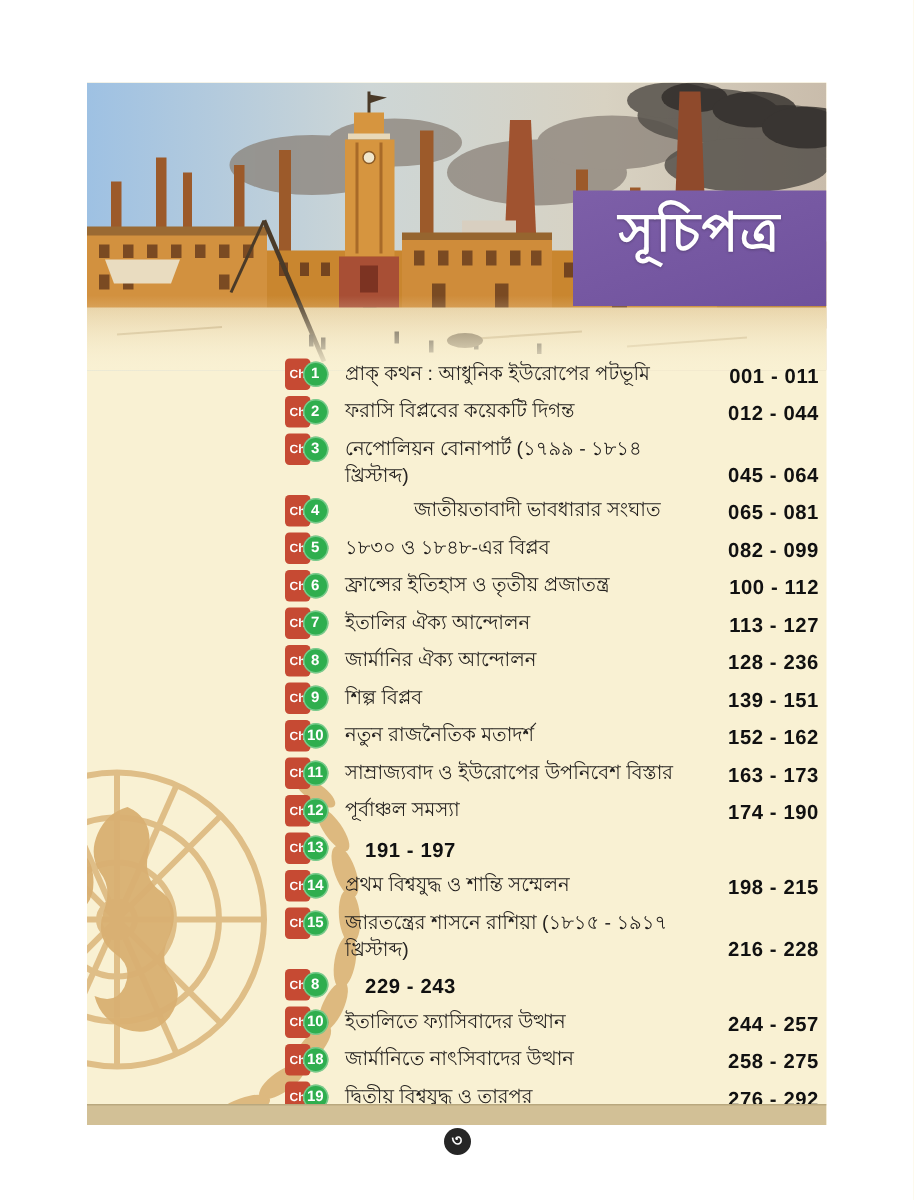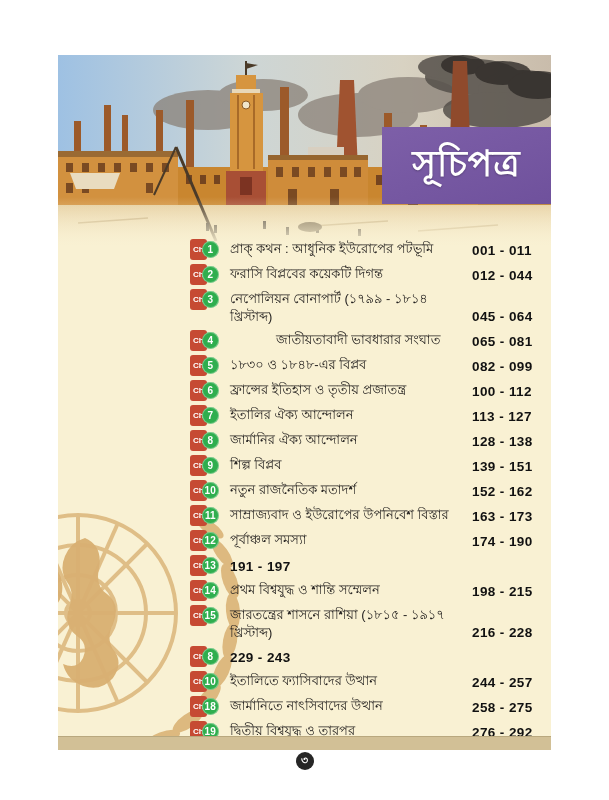--- a/index.html
+++ b/index.html
@@ -3,35 +3,35 @@
 <meta charset="utf-8">
 <style>
   html,body{margin:0;padding:0;}
   body{font-family:"Liberation Sans","DejaVu Sans",sans-serif;background:#ffffff;}
   .sheet{position:relative;width:609px;height:800px;background:#ffffff;overflow:hidden;}
   .content{position:absolute;left:58px;top:55px;width:493px;height:695px;
            background:var(--background_cream,#f9f1d3);overflow:hidden;}
   .painting{position:absolute;top:0;left:0;width:493px;height:192px;z-index:0;}
   .title-badge{position:absolute;top:72px;right:0;width:169px;height:77px;z-index:3;
     background:linear-gradient(160deg,var(--accent_purple_light,#7d5fa8),var(--accent_purple,#6f519c));
-    display:flex;align-items:center;justify-content:center;}
+    display:flex;align-items:flex-start;justify-content:center;}
   .title-badge span{color:#ffffff;font-size:36px;font-weight:bold;letter-spacing:1px;
     text-shadow:0 1px 2px rgba(0,0,0,.25);}
   .watermark{position:absolute;left:-8px;top:428px;z-index:0;}
   .toc{position:absolute;left:132px;top:183px;right:5px;z-index:2;}
   .toc-row{display:flex;align-items:flex-start;margin-bottom:3px;line-height:18px;}
   .ch-badge{flex:none;width:40px;display:flex;align-items:center;margin-top:1px;}
   .ch-box{background:var(--badge_red,#c64a33);color:#fff;font-size:8px;font-weight:bold;
     border-radius:3px;padding:2px 3px 1px 3px;position:relative;z-index:1;}
   .ch-circle{width:17px;height:17px;border-radius:50%;background:var(--badge_green,#2fae4e);
     color:#fff;font-weight:bold;font-size:10px;display:flex;align-items:center;justify-content:center;
     margin-left:-5px;position:relative;z-index:2;box-shadow:inset 0 0 0 1px rgba(255,255,255,.35);}
   .titles{flex:1;display:flex;flex-direction:column;color:#262321;font-size:13px;padding-top:2px;}
   .t2{padding-left:46px;}
-  .pages{flex:none;width:74px;font-weight:bold;color:#111;font-size:13.5px;
+  .pages{flex:none;width:74px;text-align:right;font-weight:bold;color:#111;font-size:13.5px;
     letter-spacing:.4px;align-self:flex-end;padding-top:2px;}
   .band{position:absolute;left:0;bottom:0;width:100%;height:13px;
     background:var(--band_tan,#d2c096);border-top:1px solid #b9a87e;z-index:4;}
   .page-num-wrap{position:absolute;left:0;top:752px;width:609px;display:flex;justify-content:center;}
   .page-num{width:18px;height:18px;border-radius:50%;background:var(--page_circle,#262626);
     color:#fff;font-size:11px;font-weight:bold;display:flex;align-items:center;justify-content:center;}
 </style>
 </head>
 <body style="--accent_purple: #6f519c; --accent_purple_light: #7d5fa8; --badge_red: #c64a33; --badge_green: #2fae4e; --background_cream: #f9f1d3; --band_tan: #d2c096; --watermark_tan: #ddb97f; --page_circle: #262626;">
 
@@ -305,21 +305,21 @@
 
   <div class="toc-row">
     <span class="ch-badge">
       <span class="ch-box">Ch</span>
       <span class="ch-circle">8</span>
     </span>
     <span class="titles">
       <span class="t1">জার্মানির ঐক্য আন্দোলন</span>
 
     </span>
-    <span class="pages">128 - 138</span>
+    <span class="pages">128 - 236</span>
   </div>
 
   <div class="toc-row">
     <span class="ch-badge">
       <span class="ch-box">Ch</span>
       <span class="ch-circle">9</span>
     </span>
     <span class="titles">
       <span class="t1">শিল্প বিপ্লব</span>
 

